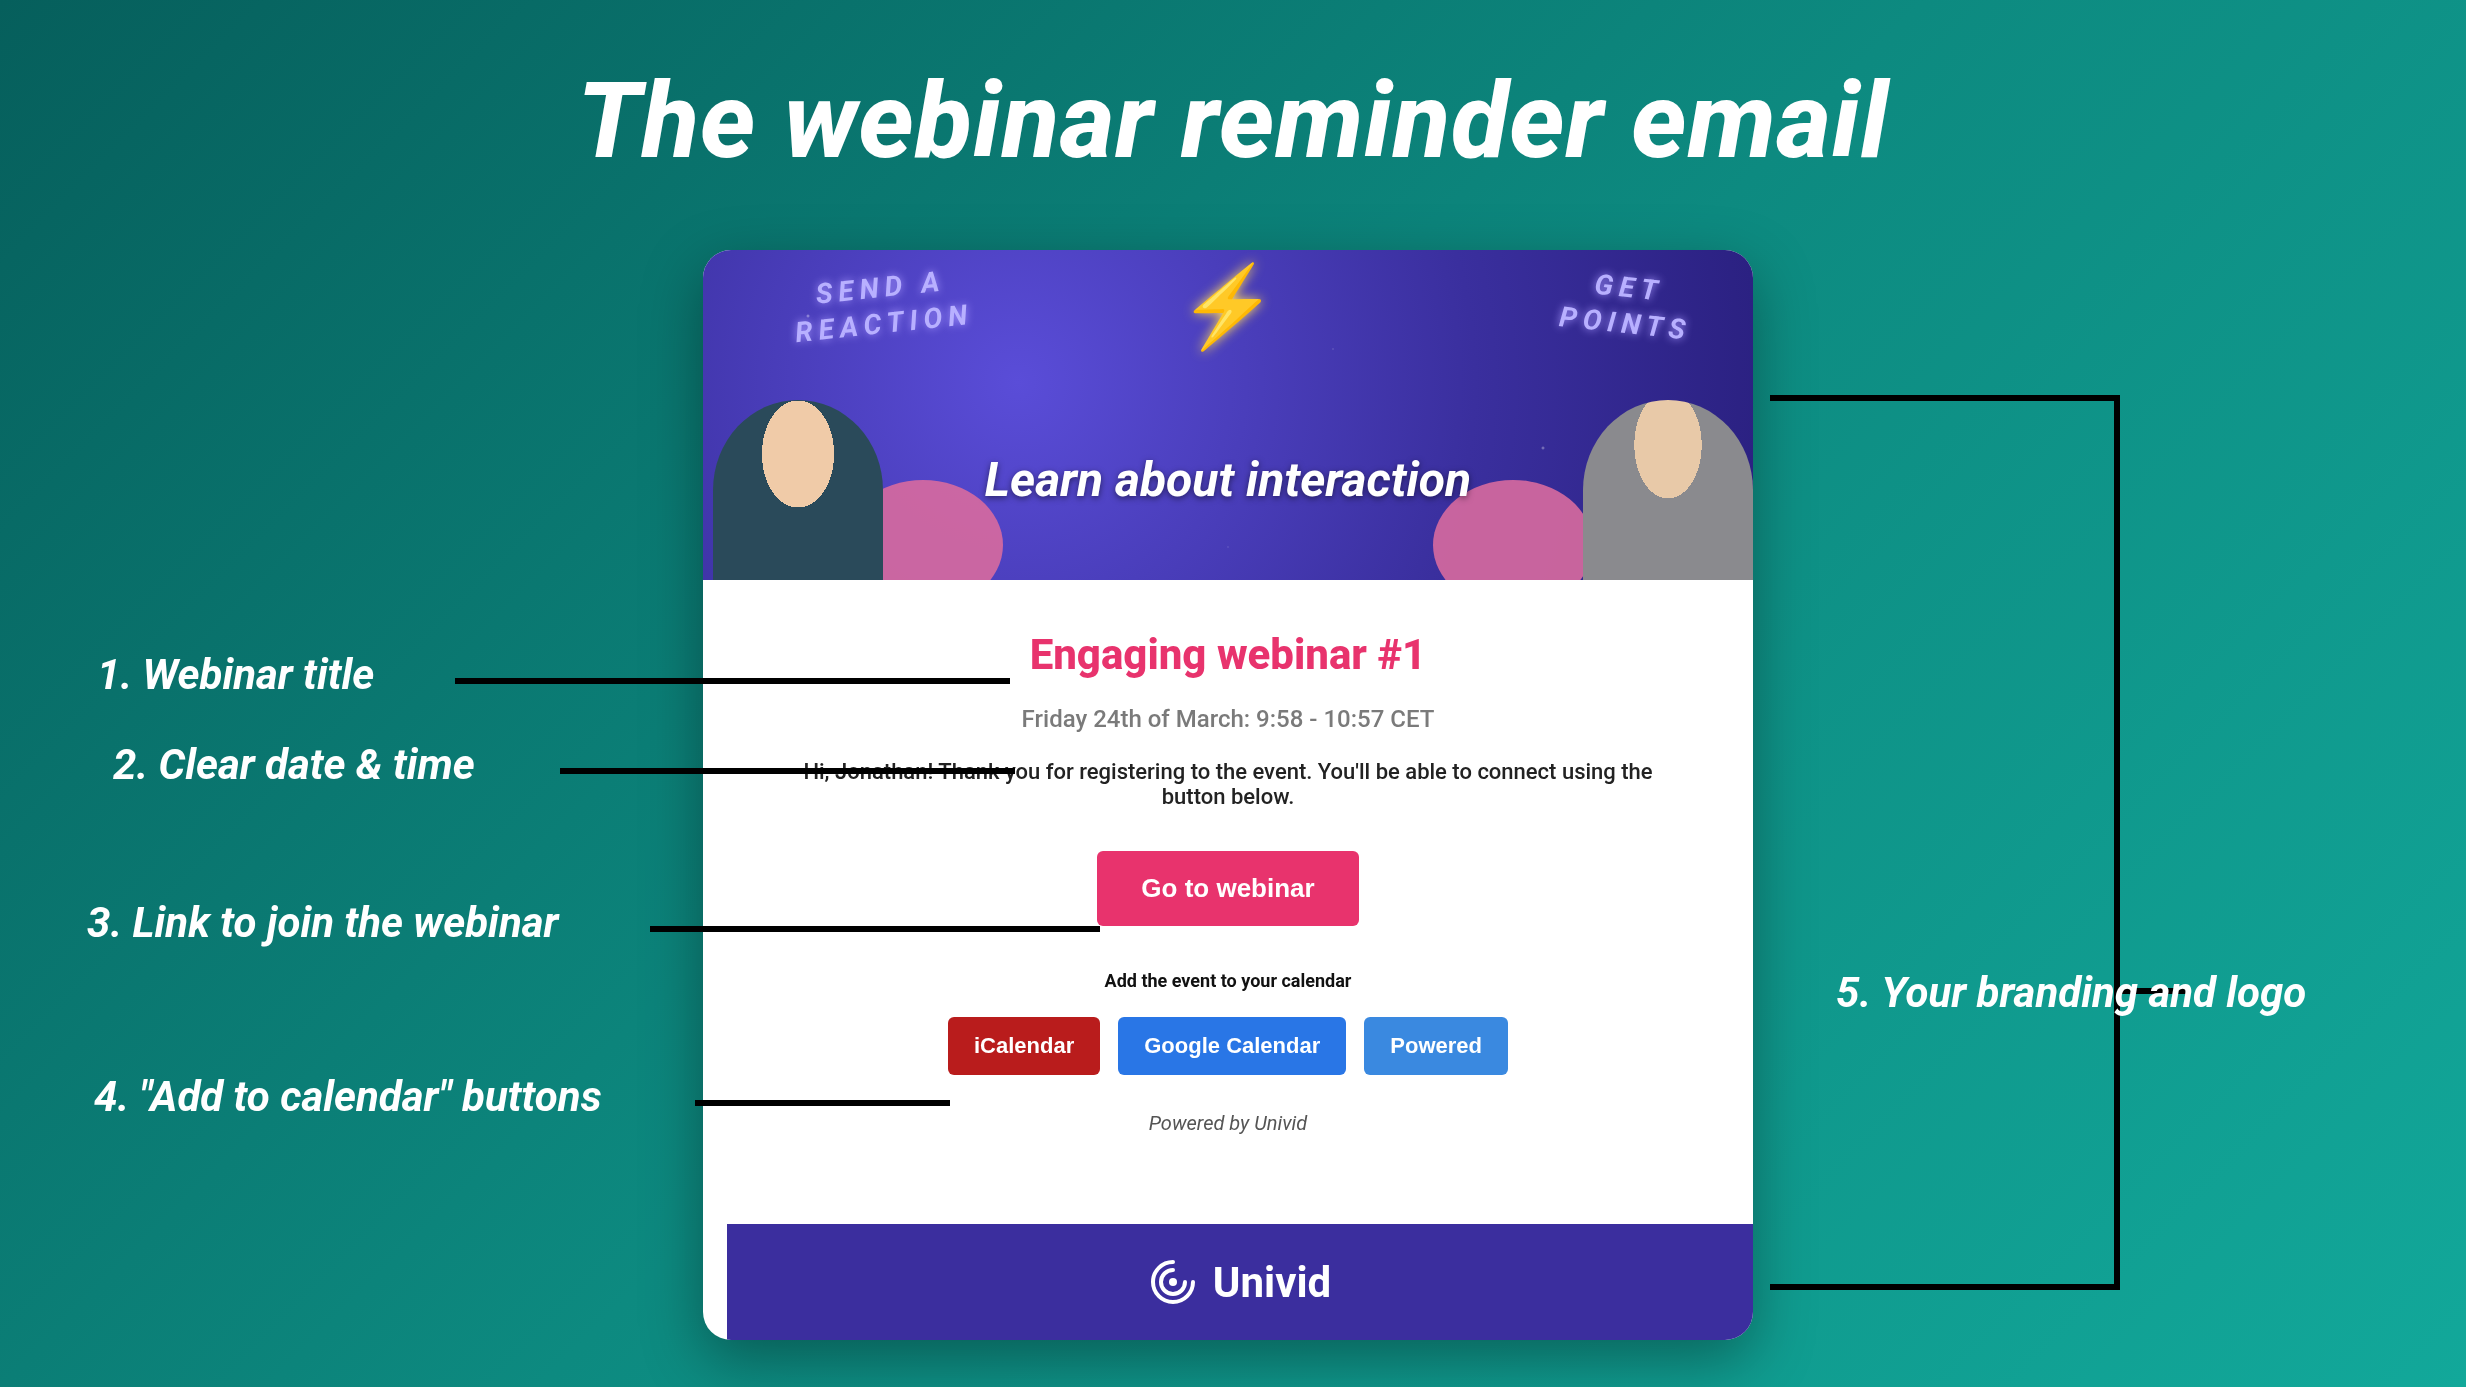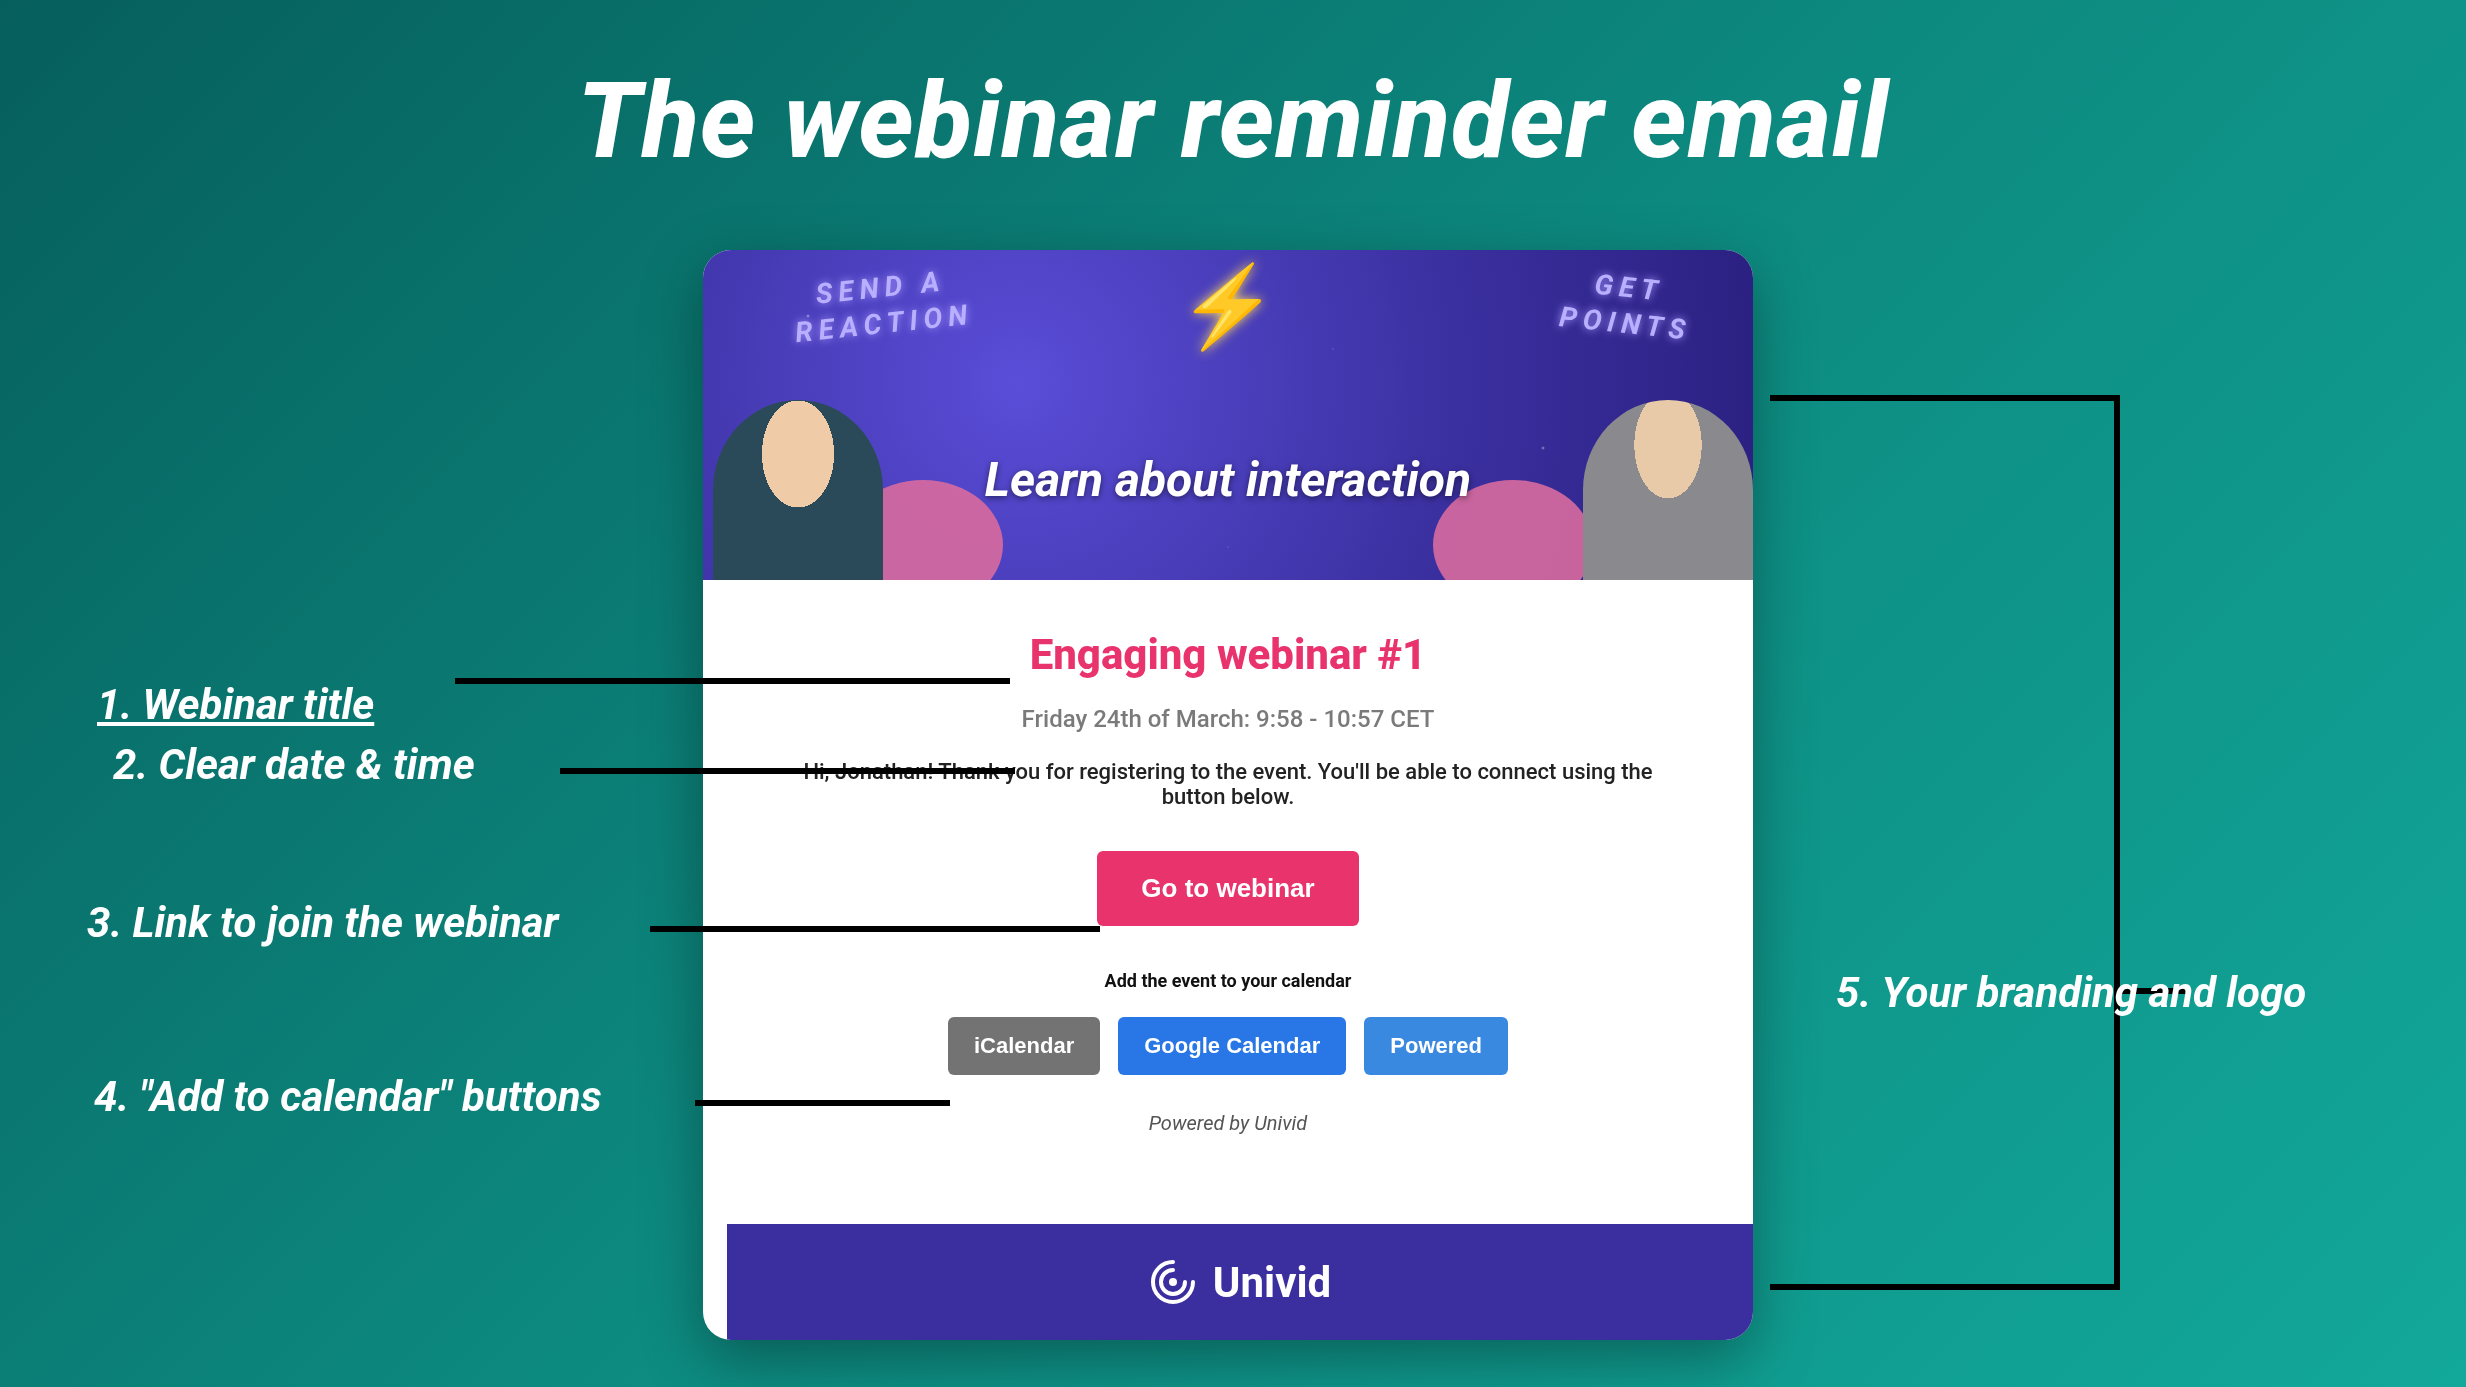--- a/index.html
+++ b/index.html
@@ -167,21 +167,21 @@
   }
   .cal-btn {
     padding: 16px 26px;
     border-radius: 6px;
     border: none;
     color: #fff;
     font-size: 22px;
     font-weight: 600;
     cursor: pointer;
   }
-  .cal-ical { background: #737373; text-align: center; }
+  .cal-ical { background: #b91c1c; text-align: center; }
   .cal-google { background: #2976e6; }
   .cal-outlook { background: #3a89e0; }
   .powered {
     color: #555;
     font-size: 20px;
     font-style: italic;
     margin-top: 10px;
   }
   .email-footer {
     height: 116px;
@@ -266,21 +266,21 @@
     <div class="email-footer">
       <svg class="footer-logo-icon" viewBox="0 0 48 48">
         <path d="M24 4 A20 20 0 1 0 44 24" fill="none" stroke="#fff" stroke-width="4" stroke-linecap="round"></path>
         <path d="M24 12 A12 12 0 1 0 36 24" fill="none" stroke="#fff" stroke-width="4" stroke-linecap="round"></path>
         <circle cx="24" cy="24" r="4" fill="#fff"></circle>
       </svg>
       <span class="footer-logo-text">Univid</span>
     </div>
   </div>
 
-  <div class="annot" style="left:97px; top:680px;text-decoration:underline;">1. Webinar title</div>
+  <div class="annot" style="left:97px; top:650px;">1. Webinar title</div>
   <div class="annot-line" style="left:455px; top:678px; width:555px; height:6px;"></div>
 
   <div class="annot" style="left:113px; top:740px;">2. Clear date &amp; time</div>
   <div class="annot-line" style="left:560px; top:768px; width:455px; height:6px;"></div>
 
   <div class="annot" style="left:87px; top:898px;">3. Link to join the webinar</div>
   <div class="annot-line" style="left:650px; top:926px; width:450px; height:6px;"></div>
 
   <div class="annot" style="left:94px; top:1072px;">4. "Add to calendar" buttons</div>
   <div class="annot-line" style="left:695px; top:1100px; width:255px; height:6px;"></div>

